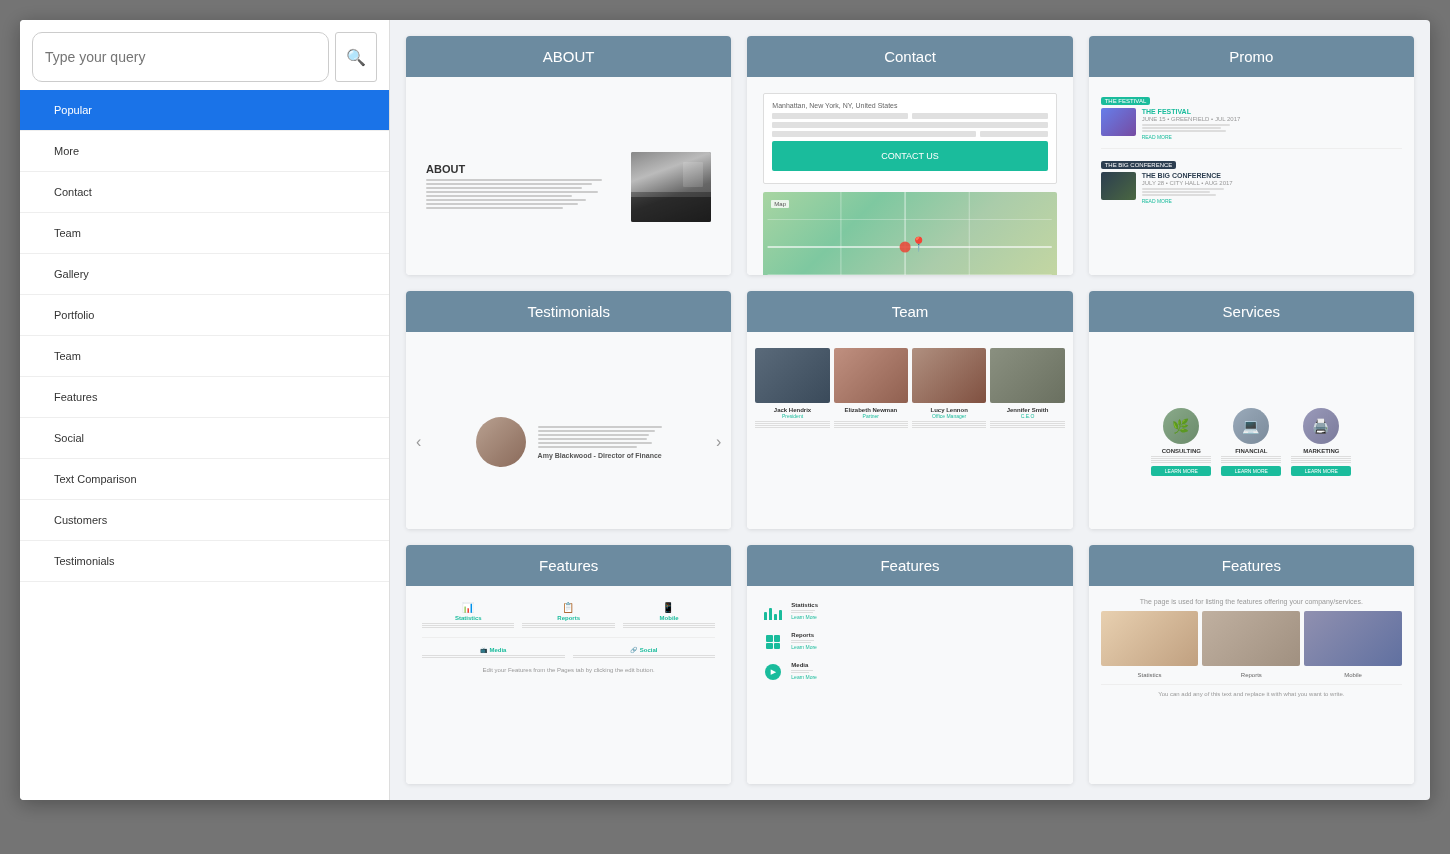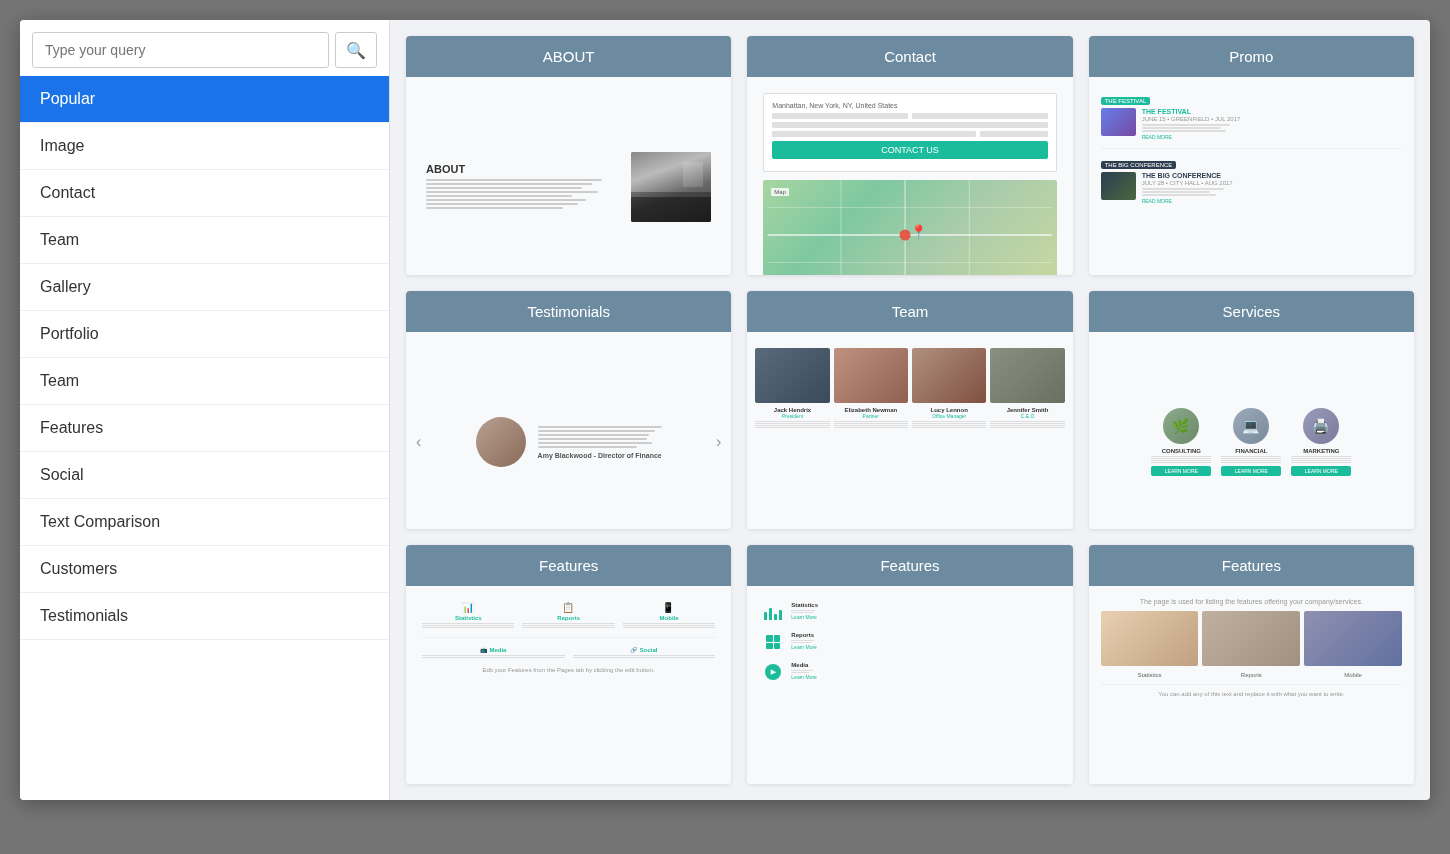--- a/index.html
+++ b/index.html
@@ -64,23 +64,23 @@
     }
 
     .search-bar {
       padding: 12px 12px 8px;
       display: flex;
       gap: 6px;
     }
 
     .search-input {
       flex: 1;
-      padding: 9px 12px;
+      padding: 16px 12px;
       border: 1px solid #ccc;
-      border-radius: 3px;
+      border-radius: 10px;
       font-size: 14px;
       color: #999;
       outline: none;
     }
 
     .search-btn {
       background: #fff;
       border: 1px solid #ccc;
       border-radius: 3px;
       padding: 6px 10px;
@@ -89,22 +89,22 @@
       color: #555;
     }
 
     .sidebar-list {
       flex: 1;
       overflow-y: auto;
       position: relative;
     }
 
     .sidebar-item {
-      padding: 14px 20px;
-      font-size: 16px;
+      padding: 14px 34px;
+      font-size: 11px;
       color: #333;
       cursor: pointer;
       border-bottom: 1px solid #eee;
       display: flex;
       align-items: center;
     }
 
     .sidebar-item.active {
       background: #1a73e8;
       color: white;
@@ -237,21 +237,21 @@
       top: 40%;
       left: 50%;
       font-size: 14px;
     }
 
     .contact-btn {
       display: block;
       background: #1abc9c;
       color: white;
       text-align: center;
-      padding: 4px;
+      padding: 10px;
       font-size: 9px;
       border-radius: 2px;
       margin: 4px 0;
     }
 
     
     .preview-events {
       width: 100%;
       height: 100%;
       padding: 12px;
@@ -681,21 +681,21 @@
           <button class="search-btn">
             <span>🔍</span>
           </button>
         </div>
 
         <div class="sidebar-list">
           <div class="sidebar-item active">
             <span>Popular</span>
           </div>
           <div class="sidebar-item">
-            <span>Image</span>
+            <span>More</span>
           </div>
           <div class="sidebar-item">
             <span>Contact</span>
           </div>
           <div class="sidebar-item">
             <span>Team</span>
           </div>
           <div class="sidebar-item">
             <span>Gallery</span>
           </div>

